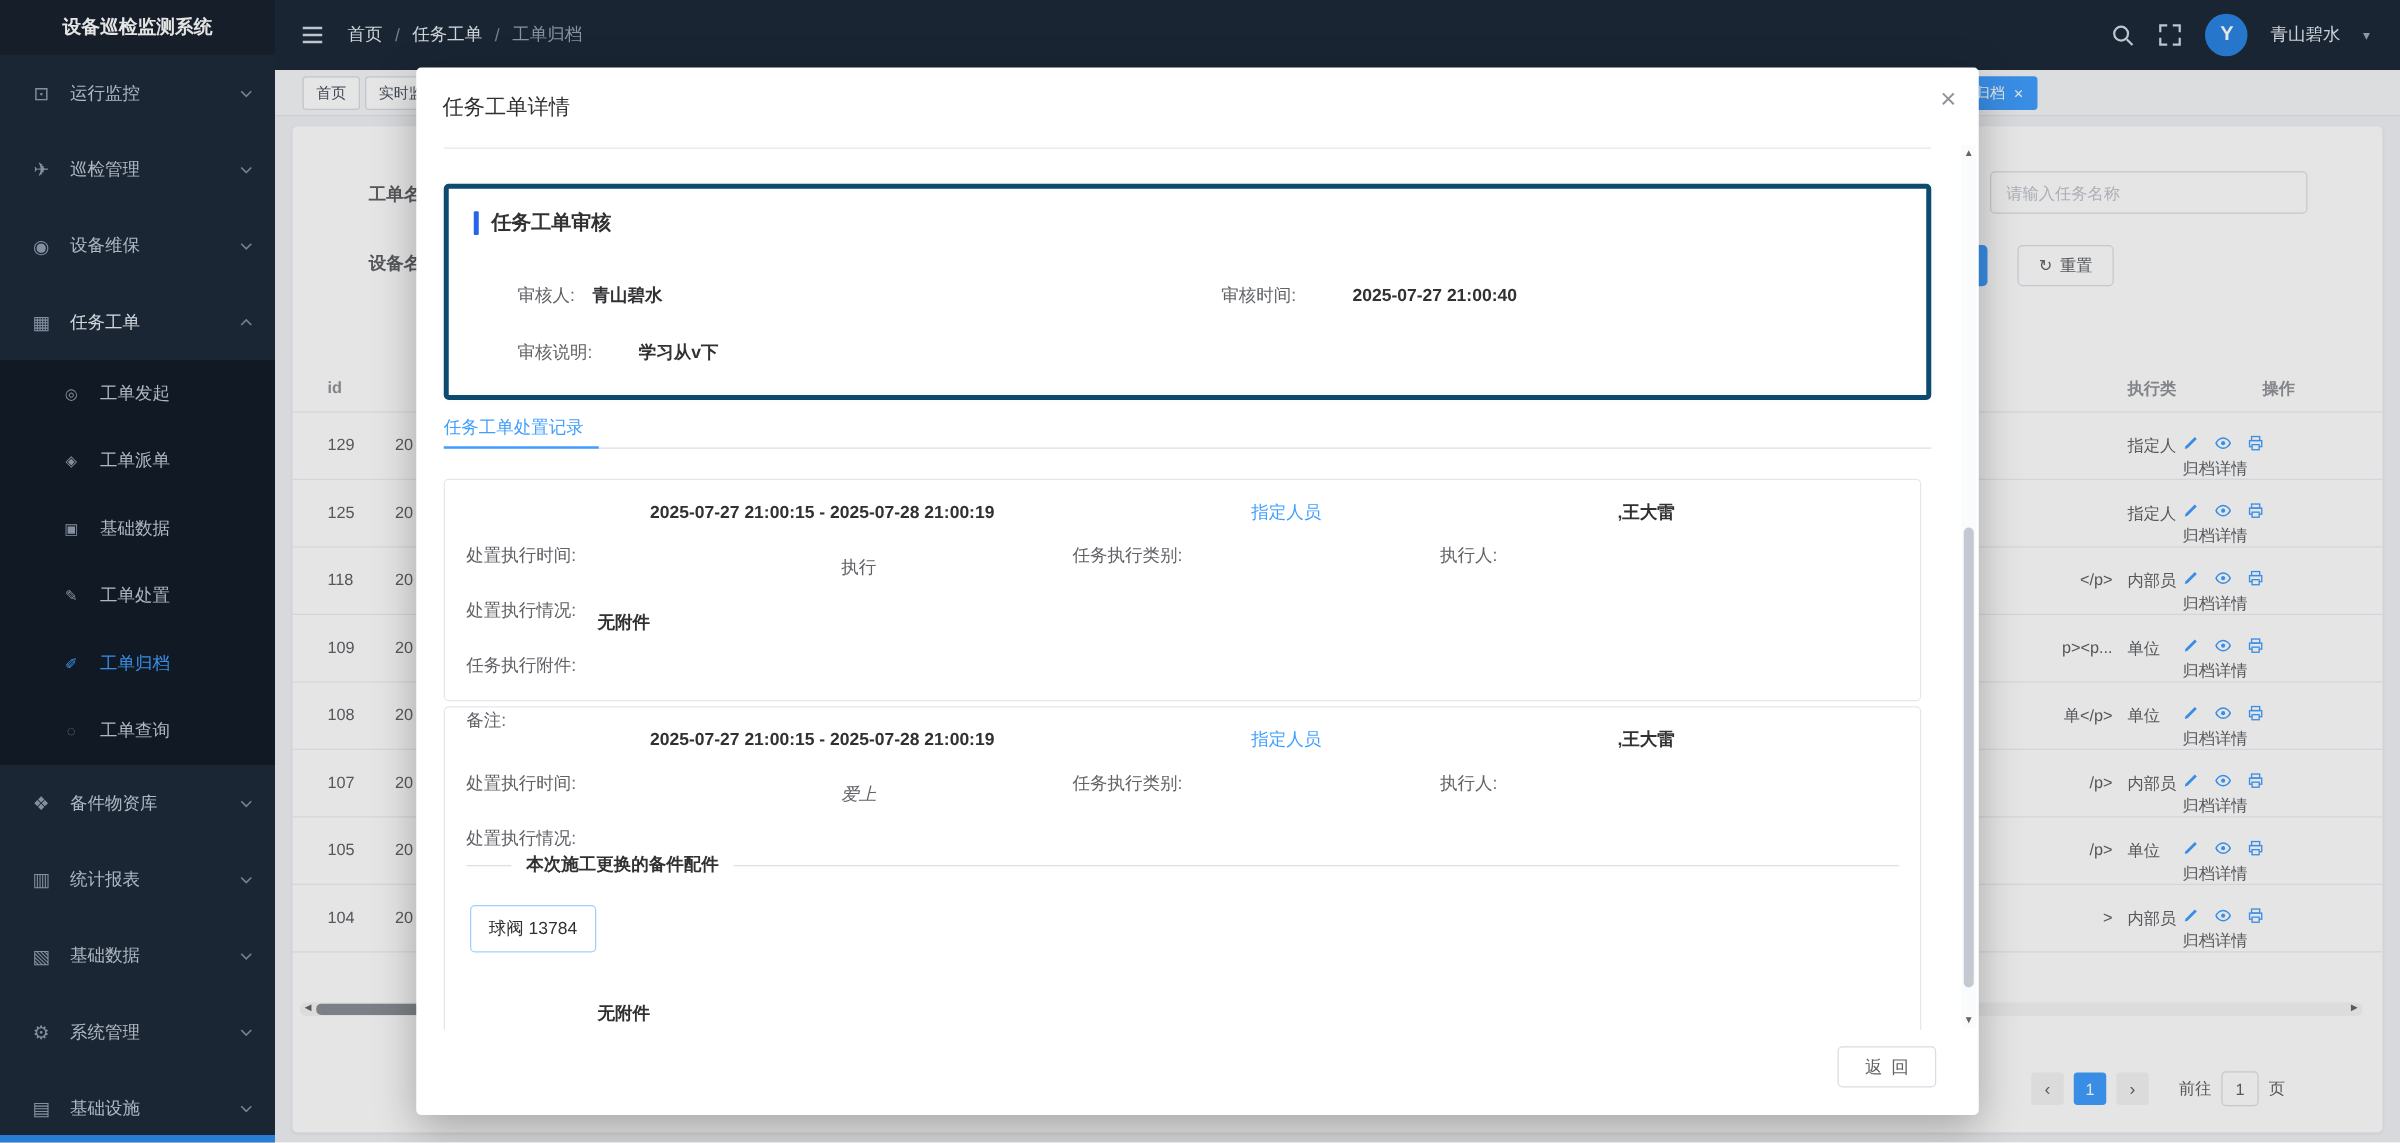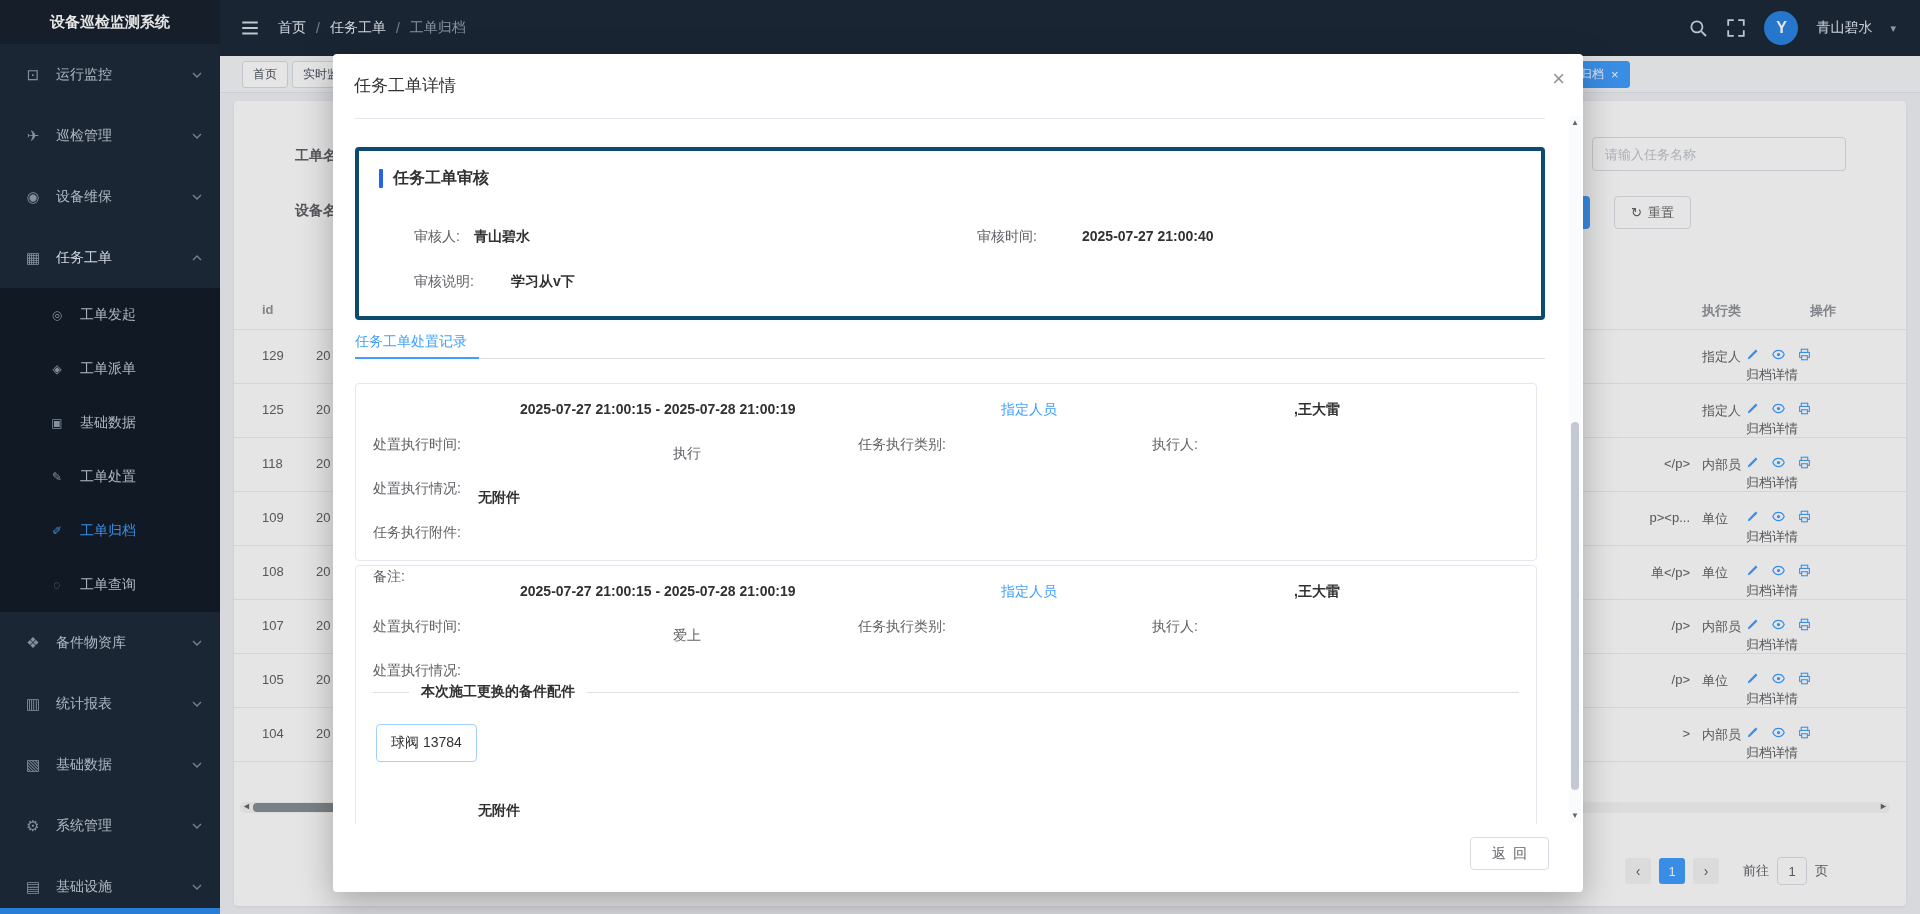--- a/index.html
+++ b/index.html
@@ -585,21 +585,21 @@
       </div>
 
       <div class="rec-card rec-card2">
         <span class="rl" style="left:17px; top:17px;">处置执行时间:</span>
         <span class="rv" style="left:164px; top:17px;">2025-07-27 21:00:15 - 2025-07-28 21:00:19</span>
         <span class="rl" style="left:502px; top:17px;">任务执行类别:</span>
         <span class="rlink" style="left:645px; top:17px;">指定人员</span>
         <span class="rl" style="left:796px; top:17px;">执行人:</span>
         <span class="rv" style="left:938px; top:17px;">,王大雷</span>
         <span class="rl" style="left:17px; top:61px;">处置执行情况:</span>
-        <span class="rv" style="left:317px; top:61px; font-weight:normal; color:#606266;">爱上</span>
+        <span class="rv" style="left:317px; top:61px; font-weight:normal; color:#606266;font-style:italic;">爱上</span>
         <div class="divider">
           <span class="div-line-s"></span>
           <span class="div-text">本次施工更换的备件配件</span>
           <span class="div-line-l"></span>
         </div>
         <span class="part-chip">球阀 13784</span>
         <span class="rl" style="left:17px; top:236px;">任务执行附件:</span>
         <span class="rv" style="left:122px; top:236px;">无附件</span>
       </div>
     </div>

